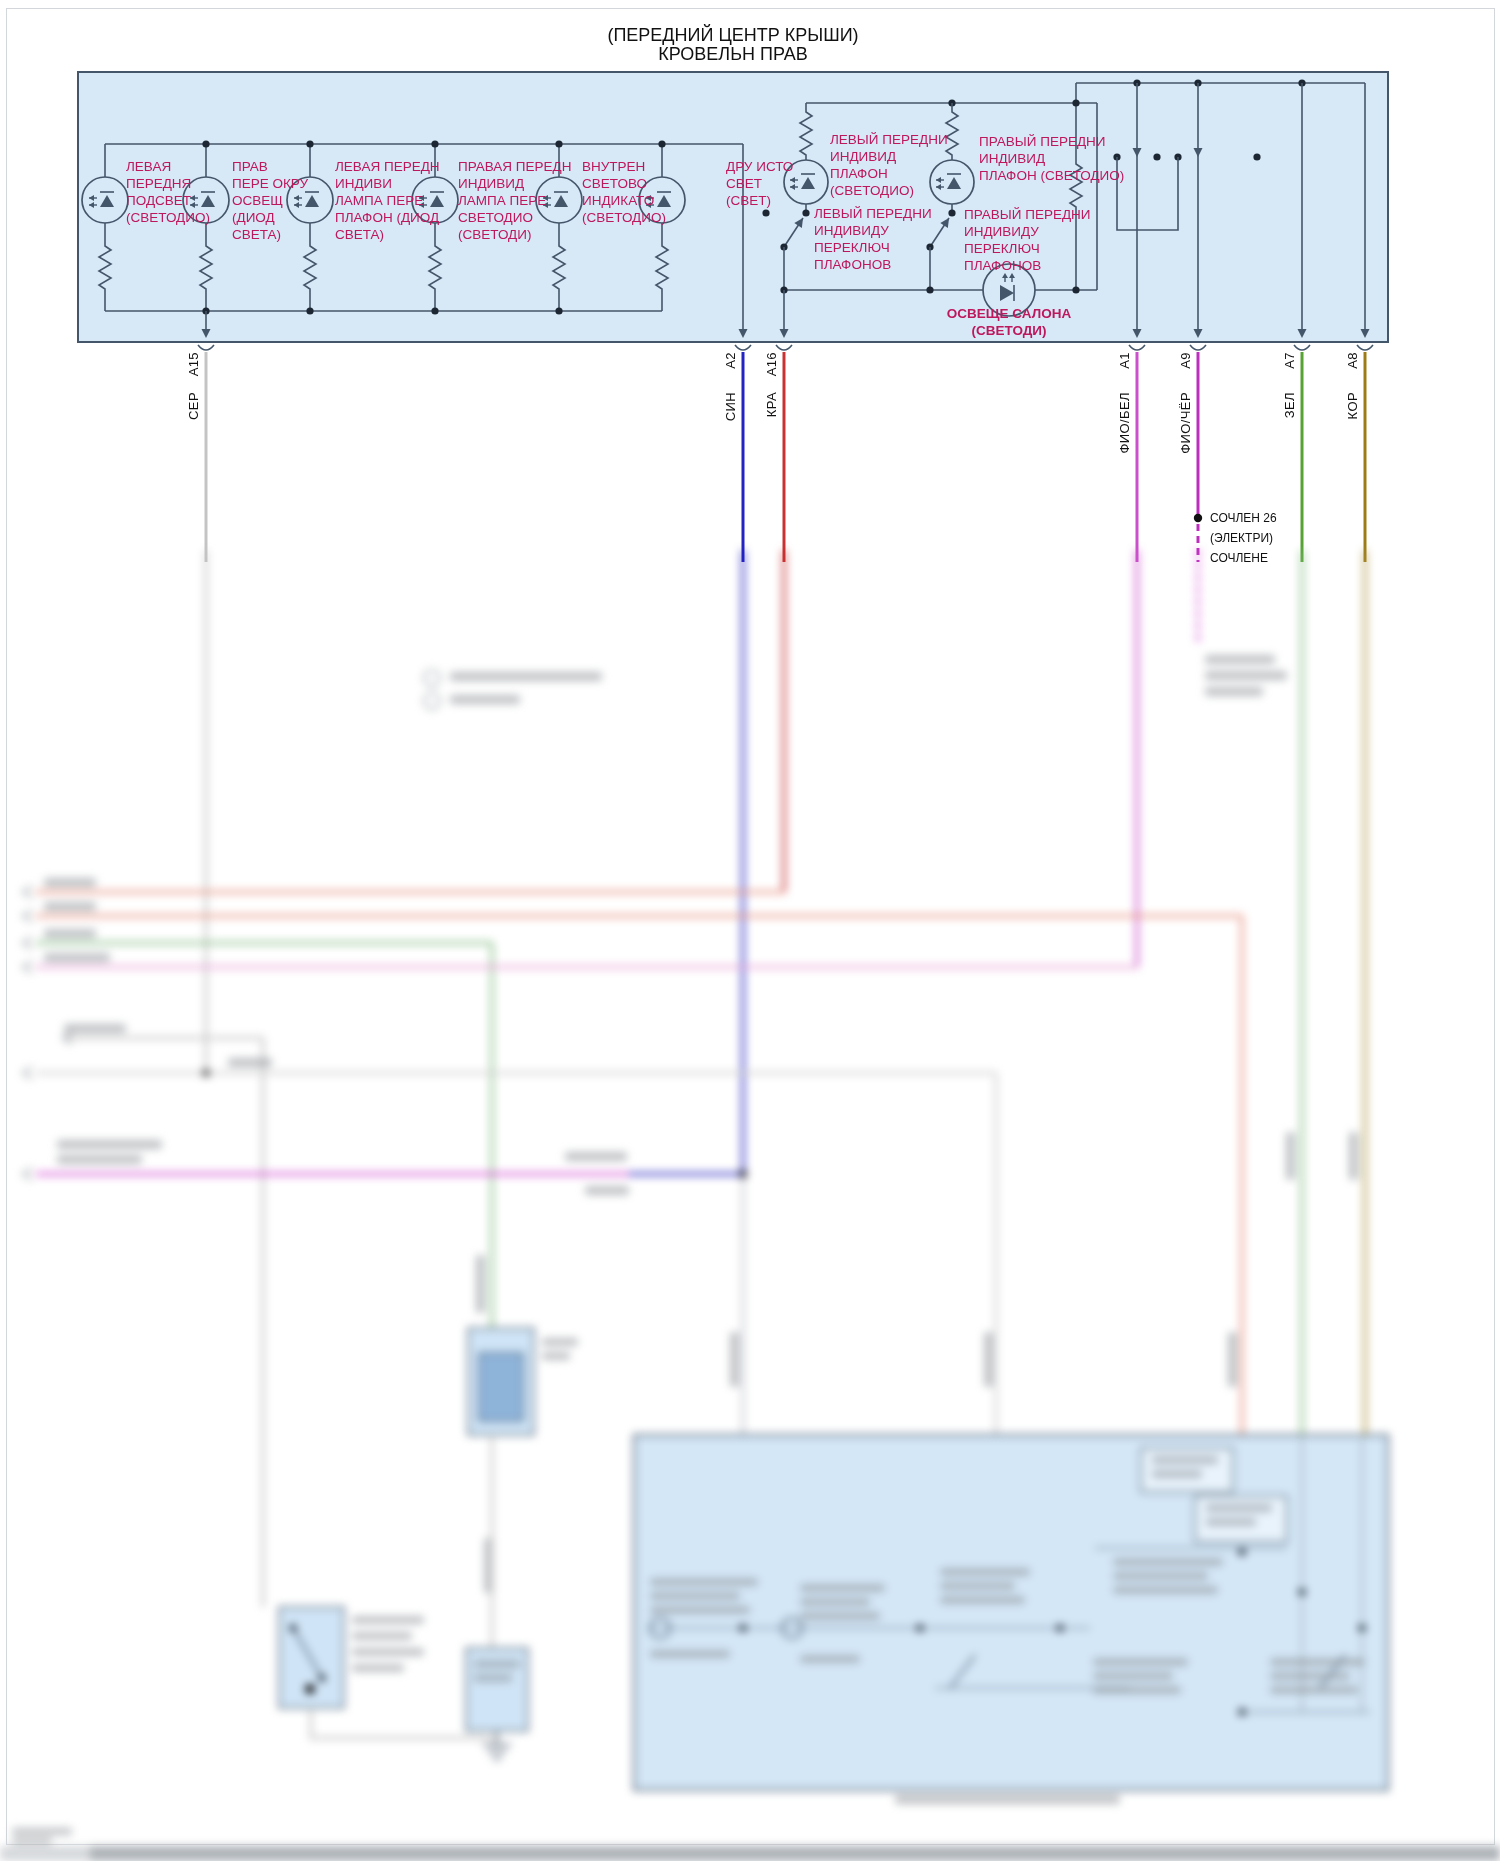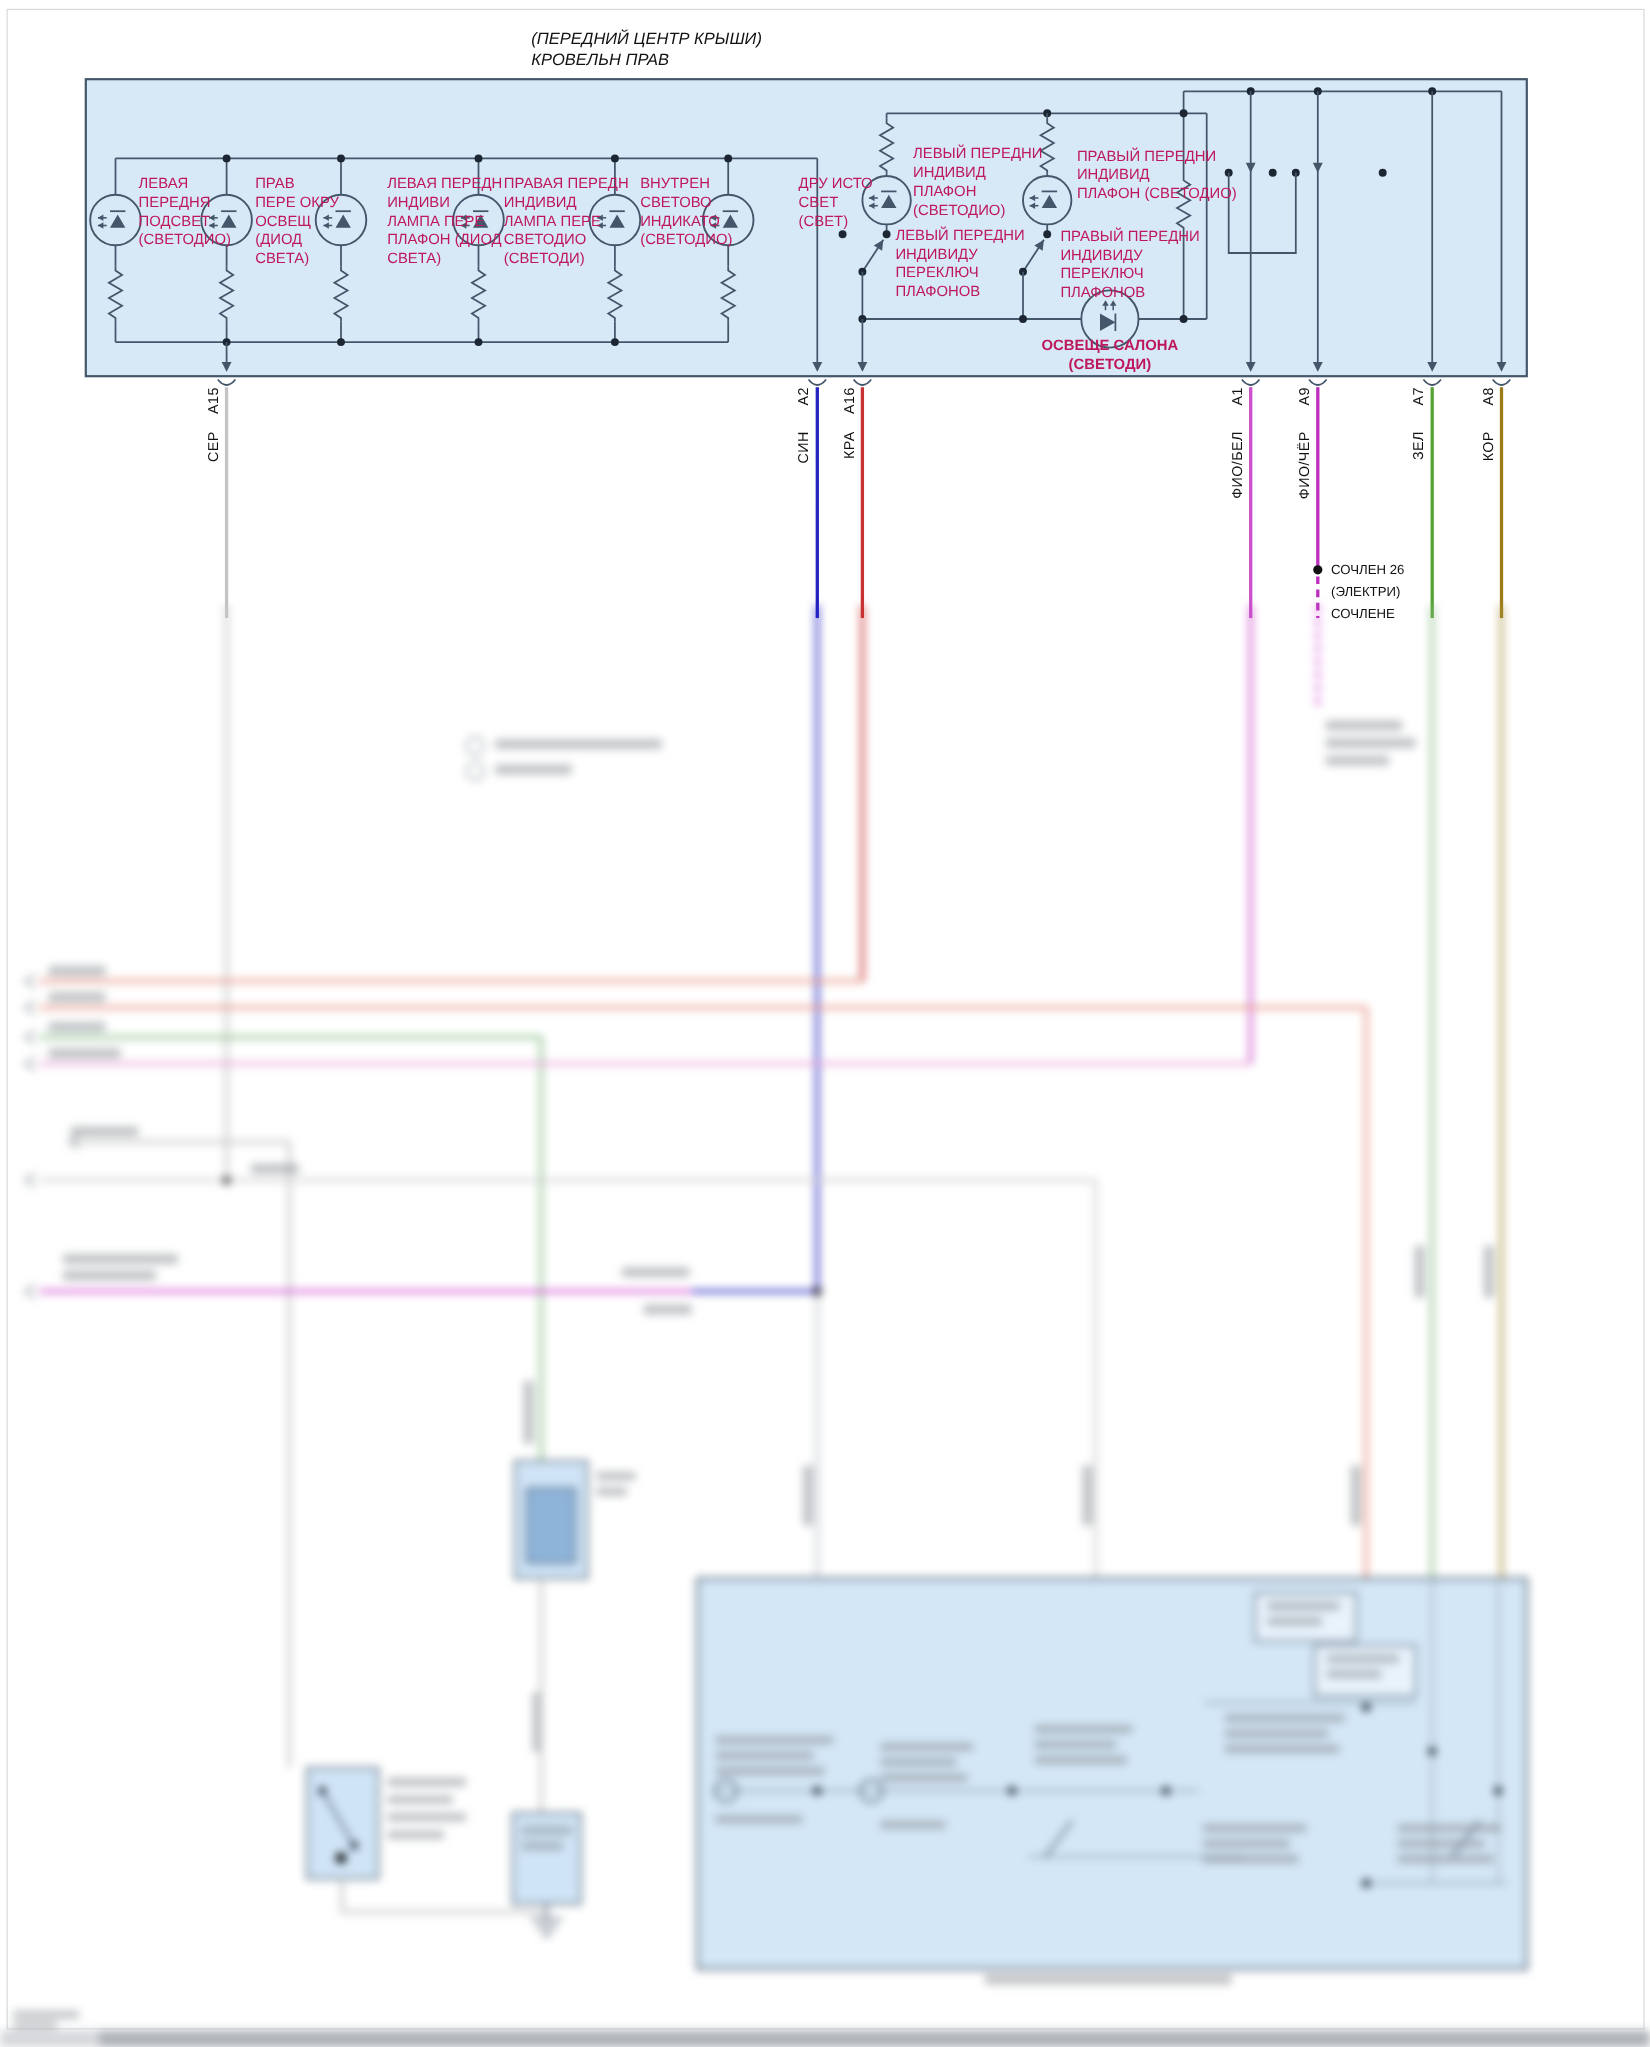--- a/index.html
+++ b/index.html
@@ -5,22 +5,22 @@
   html,body{margin:0;padding:0;background:#fff;}
   #canvas{position:relative;width:1500px;height:1861px;background:#fff;
           font-family:"Liberation Sans",sans-serif;overflow:hidden;}
   .page-border{position:absolute;left:6px;top:8px;right:5px;bottom:16px;
                border:1px solid #d3d7db;pointer-events:none;}
   svg{position:absolute;left:0;top:0;}
   .ln{stroke:#44566a;stroke-width:1.6;fill:none;}
   .fl{fill:#44566a;stroke:none;}
   .dot{fill:#1c2733;stroke:none;}
   .circ{fill:#d7e8f7;stroke:#44566a;stroke-width:1.7;}
-  .title{position:absolute;left:483px;top:26px;width:500px;
-         font-size:15px;line-height:19px;color:#111;font-style:italic;}
+  .title{position:absolute;left:483px;top:26px;width:500px;text-align:center;
+         font-size:18px;line-height:19px;color:#111;}
   .clabel{position:absolute;font-size:13.5px;line-height:17px;color:#be185d;
           white-space:pre-line;}
   .center{text-align:center;}
   .vlabel{position:absolute;writing-mode:vertical-rl;transform:rotate(180deg);
           font-size:13px;color:#111;letter-spacing:.4px;}
   .note{position:absolute;left:1210px;top:508px;font-size:12px;line-height:20px;
         color:#111;white-space:pre-line;}
   .blur-zone{position:absolute;left:0;top:550px;width:1500px;height:1311px;
              filter:blur(4px);}
   .tbar{fill:#8a9096;opacity:.55;}
@@ -225,21 +225,21 @@
 
   <div class="clabel" style="left:126px;top:158px;">ЛЕВАЯ
 ПЕРЕДНЯ
 ПОДСВЕТ
 (СВЕТОДИО)</div>
   <div class="clabel" style="left:232px;top:158px;">ПРАВ
 ПЕРЕ ОКРУ
 ОСВЕЩ
 (ДИОД
 СВЕТА)</div>
-  <div class="clabel" style="left:352px;top:158px;">ЛЕВАЯ ПЕРЕДН
+  <div class="clabel" style="left:335px;top:158px;">ЛЕВАЯ ПЕРЕДН
 ИНДИВИ
 ЛАМПА ПЕРЕ
 ПЛАФОН (ДИОД
 СВЕТА)</div>
   <div class="clabel" style="left:458px;top:158px;">ПРАВАЯ ПЕРЕДН
 ИНДИВИД
 ЛАМПА ПЕРЕ
 СВЕТОДИО
 (СВЕТОДИ)</div>
   <div class="clabel" style="left:582px;top:158px;">ВНУТРЕН

